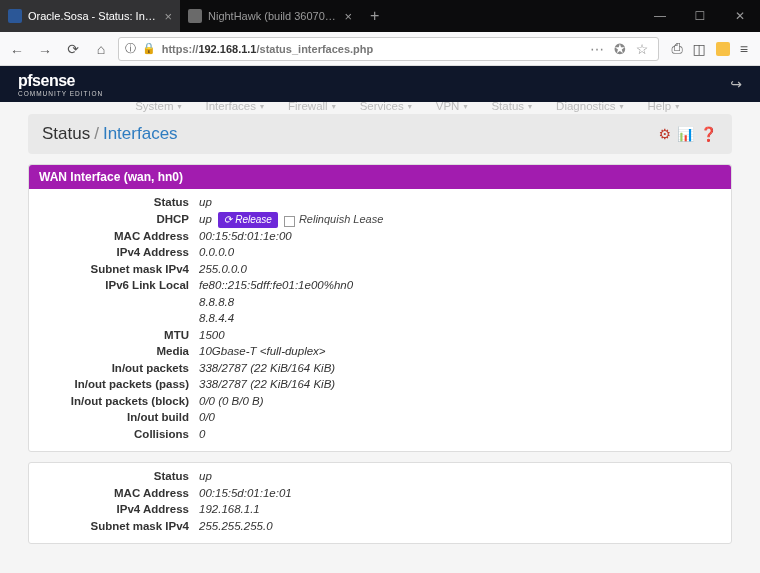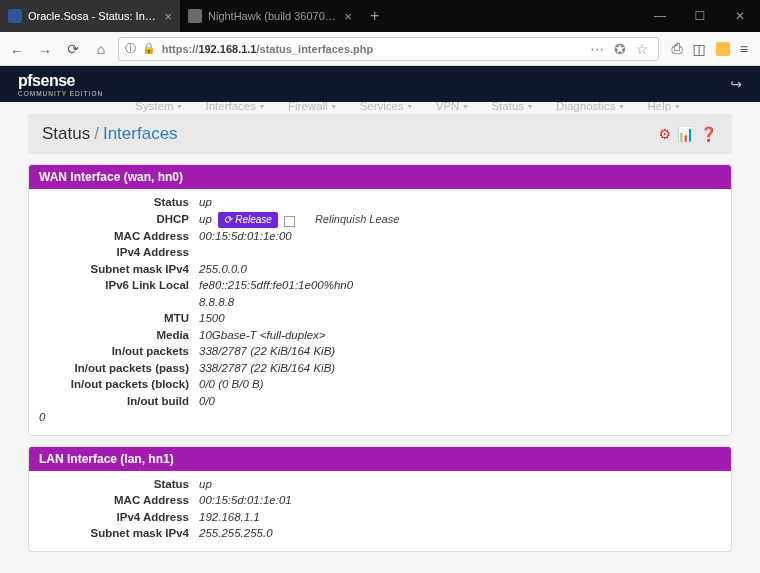--- a/index.html
+++ b/index.html
@@ -47,21 +47,21 @@
 .pagehead .icons span { color: #c0392b; font-size: 14px; }
 
 .panel { background: #fff; border: 1px solid #ddd; border-radius: 3px; margin-bottom: 10px; }
 .panelhead { background: #a21caf; color: #fff; padding: 5px 10px; font-size: 12px; font-weight: bold; border-radius: 3px 3px 0 0; }
 .panelbody { padding: 6px 10px 8px 10px; }
 .row { display: flex; line-height: 1.35; font-size: 11.5px; margin-bottom: 1px; }
 .row .k { width: 160px; text-align: right; font-weight: bold; color: #333; padding-right: 10px; }
 .row .v { flex: 1; color: #333; display: flex; align-items: center; gap: 6px; font-style: italic; }
 .relbtn { background: #6d28d9; color: #fff; font-size: 10px; padding: 1px 6px; border-radius: 2px; display: inline-flex; align-items: center; gap: 3px; line-height: 1.4; }
 .relbtn::before { content: "⟳"; font-size: 10px; }
-.chk { display: inline-flex; align-items: flex-end; gap: 20px; color: #444; font-size: 11px; }
+.chk { display: inline-flex; align-items: flex-end; gap: 4px; color: #444; font-size: 11px; }
 .chk .box { width: 11px; height: 11px; border: 1px solid #999; }
 </style>
 </head>
 <body>
 
 <div class="titlebar">
   <div class="tab active">
     <span class="favicon"></span>
     <span class="label">Oracle.Sosa - Status: Interfaces</span>
     <span class="close">×</span>
@@ -174,34 +174,39 @@
               <span>Relinquish Lease</span>
             </span>
         </span>
       </div>
       <div class="row">
           <span class="k">MAC Address</span>
           <span class="v">00:15:5d:01:1e:00</span>
         </div>
       <div class="row">
           <span class="k">IPv4 Address</span>
+          <span class="v">0.0.0.0</span>
         </div>
       <div class="row">
           <span class="k">Subnet mask IPv4</span>
           <span class="v">255.0.0.0</span>
         </div>
       <div class="row">
           <span class="k">IPv6 Link Local</span>
           <span class="v">fe80::215:5dff:fe01:1e00%hn0</span>
         </div>
       <div class="row">
           <span class="k"></span>
           <span class="v">8.8.8.8</span>
         </div>
       <div class="row">
+          <span class="k"></span>
+          <span class="v">8.8.4.4</span>
+        </div>
+      <div class="row">
           <span class="k">MTU</span>
           <span class="v">1500</span>
         </div>
       <div class="row">
           <span class="k">Media</span>
           <span class="v">10Gbase-T &lt;full-duplex&gt;</span>
         </div>
       <div class="row">
           <span class="k">In/out packets</span>
           <span class="v">338/2787 (22 KiB/164 KiB)</span>
@@ -212,27 +217,27 @@
         </div>
       <div class="row">
           <span class="k">In/out packets (block)</span>
           <span class="v">0/0 (0 B/0 B)</span>
         </div>
       <div class="row">
           <span class="k">In/out build</span>
           <span class="v">0/0</span>
         </div>
       <div class="row">
+          <span class="k">Collisions</span>
           <span class="v">0</span>
         </div>
     </div>
   </div>
 
   <div class="panel">
-    <div class="panelhead">LAN Interface (lan, hn1)</div>
     <div class="panelbody">
       <div class="row">
           <span class="k">Status</span>
           <span class="v">up</span>
         </div>
       <div class="row">
           <span class="k">MAC Address</span>
           <span class="v">00:15:5d:01:1e:01</span>
         </div>
       <div class="row">

